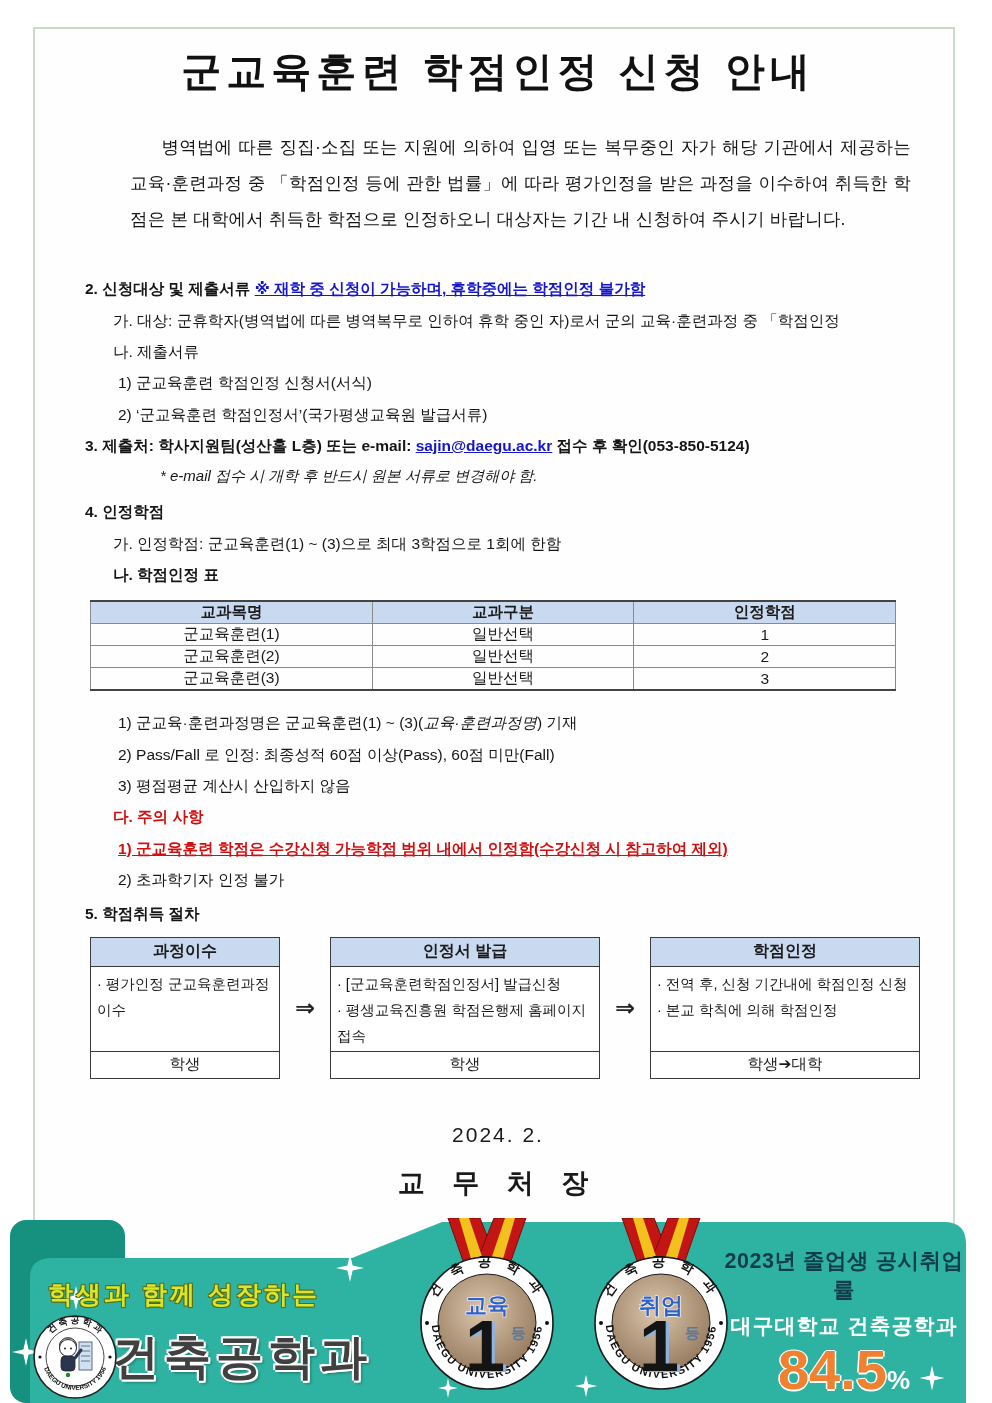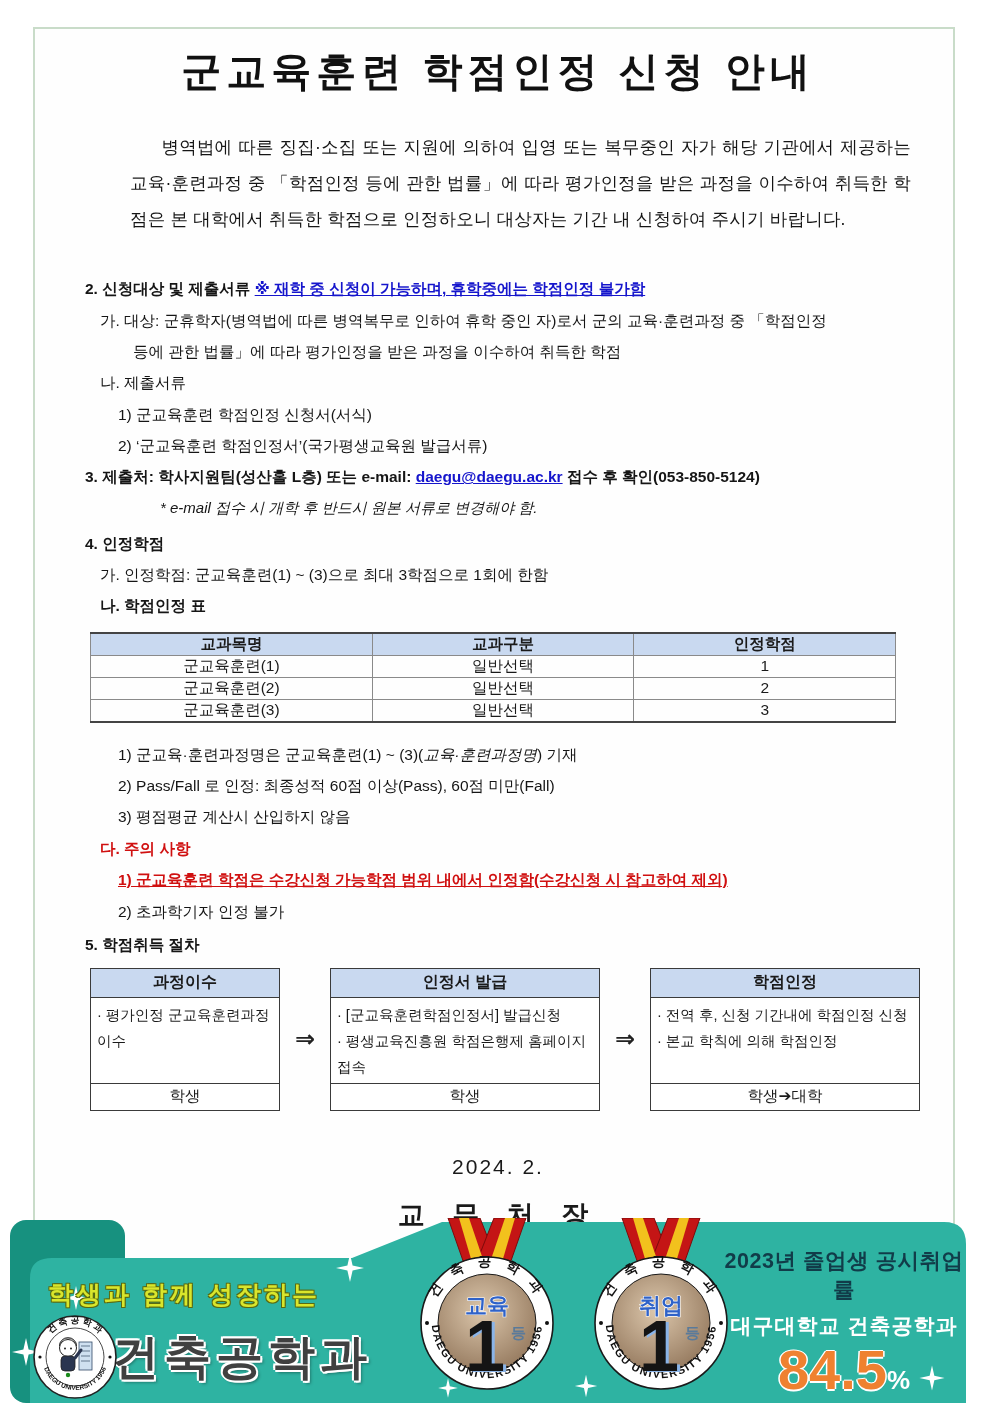--- a/index.html
+++ b/index.html
@@ -14,21 +14,21 @@
            color:#111; margin:6px 0 30px 0; }
   .intro { font-size:17.5px; line-height:2.06; text-align:justify; text-indent:1.8em;
            letter-spacing:0.2px; margin-bottom:42px; color:#151515;margin-left:45px; }
 
   .ln { font-size:15.5px; line-height:1.25; margin-bottom:12px; color:#151515; }
   .b { font-weight:bold; }
   .blue { color:#1515cc; }
   .red  { color:#d01010; }
   .u { text-decoration:underline; }
   .it { font-style:italic; }
-  .ind1 { margin-left:15px; }
+  .ind1 { margin-left:28px; }
   .ind2 { margin-left:33px; }
   .ind3 { margin-left:75px; }
 
   .credit-table { width:806px; margin:16px 0 22px 5px; border-collapse:collapse;
                   border-top:2px solid #444; border-bottom:2px solid #444; font-size:15.5px; }
   .credit-table th { background:#c9d9f0; font-weight:bold; height:17px;
                      border:1px solid #8a8a8a; border-top:none; }
   .credit-table td { text-align:center; height:22px; border:1px solid #8a8a8a; }
   .credit-table th:first-child, .credit-table td:first-child { border-left:1px solid #8a8a8a; }
 
@@ -76,26 +76,25 @@
 
   <div class="doc">
     <div class="title">군교육훈련 학점인정 신청 안내</div>
 
     <p class="intro">병역법에 따른 징집·소집 또는 지원에 의하여 입영 또는 복무중인 자가 해당 기관에서 제공하는 교육·훈련과정 중 「학점인정 등에 관한 법률」에 따라 평가인정을 받은 과정을 이수하여 취득한 학점은 본 대학에서 취득한 학점으로 인정하오니 대상자는 기간 내 신청하여 주시기 바랍니다.</p>
 
 
     <div class="ln"><span class="b">2. 신청대상 및 제출서류  </span><span class="b blue u">※ 재학 중  신청이 가능하며,  휴학중에는  학점인정 불가함</span></div>
 
     <div class="ln ind1">가. 대상: 군휴학자(병역법에 따른 병역복무로 인하여 휴학 중인 자)로서 군의 교육·훈련과정 중 「학점인정</div>
-    <div class="ln ind2" style="margin-left:48px;">등에 관한 법률」에 따라 평가인정을 받은 과정을 이수하여 취득한 학점</div>
     <div class="ln ind1">나. 제출서류</div>
     <div class="ln ind2">1) 군교육훈련 학점인정 신청서(서식)</div>
     <div class="ln ind2">2) ‘군교육훈련 학점인정서’(국가평생교육원 발급서류)</div>
 
-    <div class="ln"><span class="b">3. 제출처: 학사지원팀(성산홀 L층) 또는 e-mail: </span><a href="#" class="email b u">daegu@daegu.ac.kr</a><span class="b"> 접수 후 확인(053-850-5124)</span></div>
+    <div class="ln"><span class="b">3. 제출처: 학사지원팀(성산홀 L층) 또는 e-mail: </span><a href="#" class="email b u">sajin@daegu.ac.kr</a><span class="b"> 접수 후 확인(053-850-5124)</span></div>
     <div class="ln ind3 it" style="font-size:15px;">* e-mail 접수 시 개학 후 반드시 원본 서류로 변경해야 함.</div>
 
     <div class="ln b" style="margin-top:16px;">4. 인정학점</div>
     <div class="ln ind1">가. 인정학점: 군교육훈련(1) ~ (3)으로 최대 3학점으로 1회에 한함</div>
     <div class="ln ind1 b">나. 학점인정 표</div>
 
     <table class="credit-table">
       <thead>
         <tr>
           <th style="width:35%;">교과목명</th>

